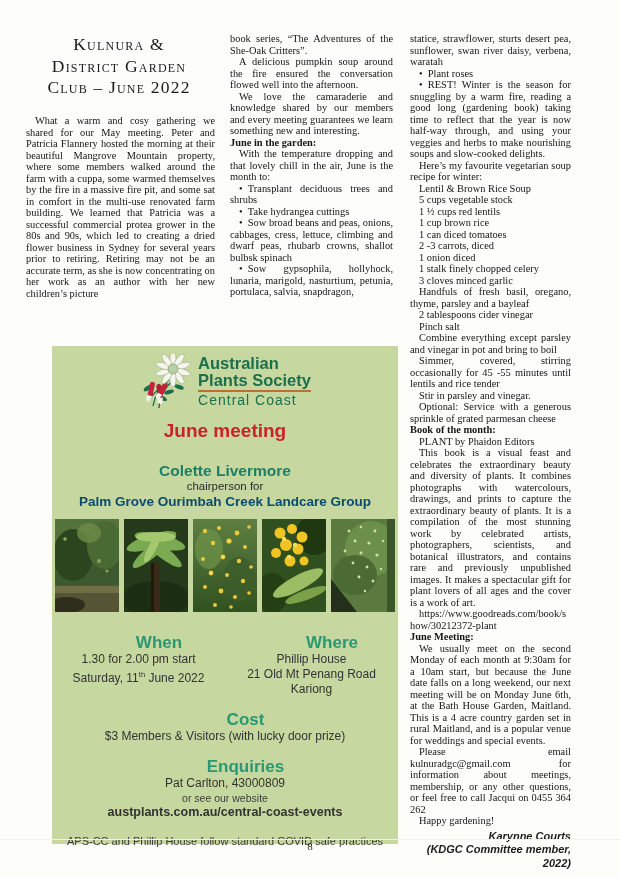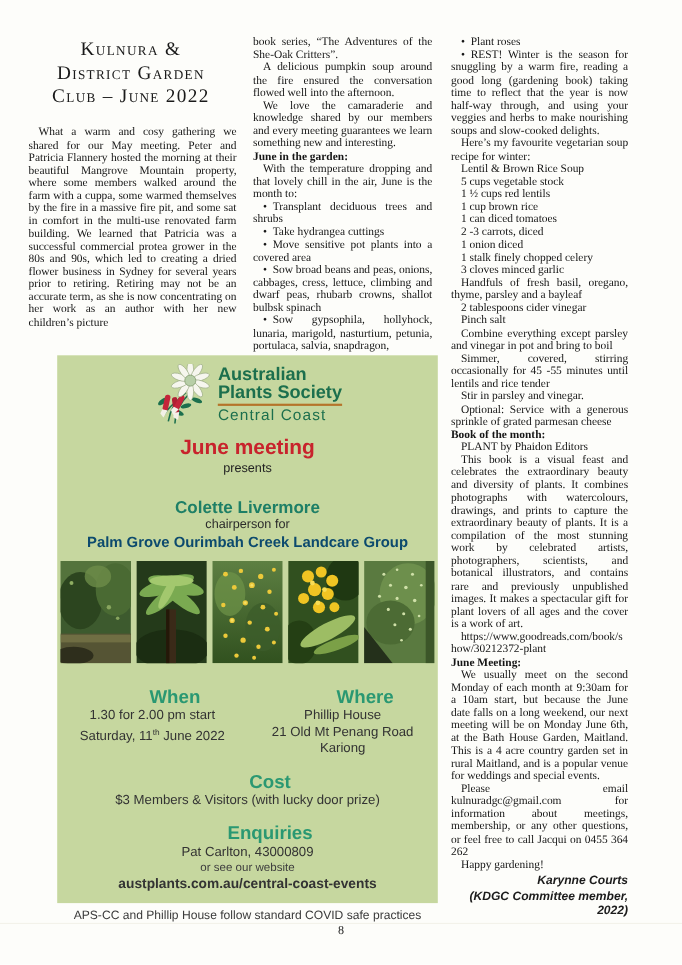--- a/index.html
+++ b/index.html
@@ -21,21 +21,21 @@
   .col p.noindent{text-indent:0;}
   .col p.head{font-weight:bold;text-indent:0;}
   .col p.bullet::before{content:"•\2002";}
   .col p.recipe{text-indent:0;padding-left:9px;text-align:left;}
   .col p.url{overflow-wrap:anywhere;}
   .sig{margin-top:3px;text-align:right;font-family:"Liberation Sans",sans-serif;
        font-style:italic;font-weight:bold;font-size:11px;line-height:13.5px;color:#1c1c1c;}
   .sig div{text-indent:0;}
   
   .flyer{
-    position:absolute;left:52px;top:323px;width:346px;height:498px;background:#c6d79f;
+    position:absolute;left:52px;top:346px;width:346px;height:498px;background:#c6d79f;
     font-family:"Liberation Sans",sans-serif;color:#333;text-align:center;
   }
   .logo{display:flex;justify-content:center;align-items:center;gap:5px;padding-top:8px;}
   .logo-text{text-align:left;color:#1c6f4d;}
   .lg1{font-size:16.5px;font-weight:bold;line-height:17px;}
   .lg2{font-size:16.5px;font-weight:bold;line-height:17px;display:inline-block;
        border-bottom:2px solid #b5742a;padding-bottom:1px;}
   .lg3{font-size:14px;line-height:17px;letter-spacing:1px;}
   .june{margin-top:11px;color:#c8232c;font-weight:bold;font-size:19px;line-height:20px;}
   .presents{font-size:11.5px;color:#222;margin-top:2px;}
@@ -74,26 +74,26 @@
   </section>
 
   <section class="col col2">
     <p class="noindent">book series, “The Adventures of the She-Oak Critters”.</p>
     <p>A delicious pumpkin soup around the fire ensured the conversation flowed well into the afternoon.</p>
     <p>We love the camaraderie and knowledge shared by our members and every meeting guarantees we learn something new and interesting.</p>
     <p class="head">June in the garden:</p>
     <p>With the temperature dropping and that lovely chill in the air, June is the month to:</p>
     <p class="bullet">Transplant deciduous trees and shrubs</p>
     <p class="bullet">Take hydrangea cuttings</p>
-    <p class="bullet">Move sensitive pot plants into a covered area</p>
     <p class="bullet">Sow broad beans and peas, onions, cabbages, cress, lettuce, climbing and dwarf peas, rhubarb crowns, shallot bulbsk spinach</p>
     <p class="bullet">Sow gypsophila, hollyhock, lunaria, marigold, nasturtium, petunia, portulaca, salvia, snapdragon,</p>
   </section>
 
   <section class="col col3">
+    <p class="noindent">statice, strawflower, sturts desert pea, sunflower, swan river daisy, verbena, waratah</p>
     <p class="bullet">Plant roses</p>
     <p class="bullet">REST! Winter is the season for snuggling by a warm fire, reading a good long (gardening book) taking time to reflect that the year is now half-way through, and using your veggies and herbs to make nourishing soups and slow-cooked delights.</p>
     <p>Here’s my favourite vegetarian soup recipe for winter:</p>
     <p class="recipe">Lentil &amp; Brown Rice Soup</p>
     <p class="recipe">5 cups vegetable stock</p>
     <p class="recipe">1 ½ cups red lentils</p>
     <p class="recipe">1 cup brown rice</p>
     <p class="recipe">1 can diced tomatoes</p>
     <p class="recipe">2 -3 carrots, diced</p>
     <p class="recipe">1 onion diced</p>
@@ -164,21 +164,20 @@
         </g>
       </svg>
       <div class="logo-text">
         <div class="lg1">Australian</div>
         <div><span class="lg2">Plants Society</span></div>
         <div class="lg3">Central Coast</div>
       </div>
     </div>
 
     <div class="june">June meeting</div>
-    <div class="presents">presents</div>
     <div class="speaker">Colette Livermore</div>
     <div class="role">chairperson for</div>
     <div class="group">Palm Grove Ourimbah Creek Landcare Group</div>
 
     <div class="photos">
       <svg class="photo" viewBox="0 0 64 93" preserveAspectRatio="none">
         <rect width="64" height="93" fill="#3d5a2e"></rect>
         <rect width="64" height="34" fill="#54733c"></rect>
         <ellipse cx="18" cy="36" rx="20" ry="26" fill="#2c451f"></ellipse>
         <ellipse cx="50" cy="26" rx="18" ry="24" fill="#4a6a33"></ellipse>

